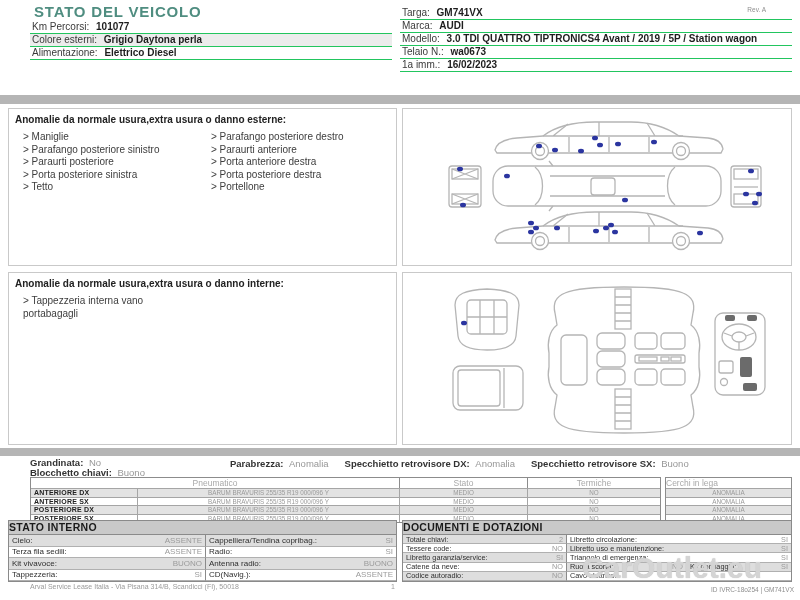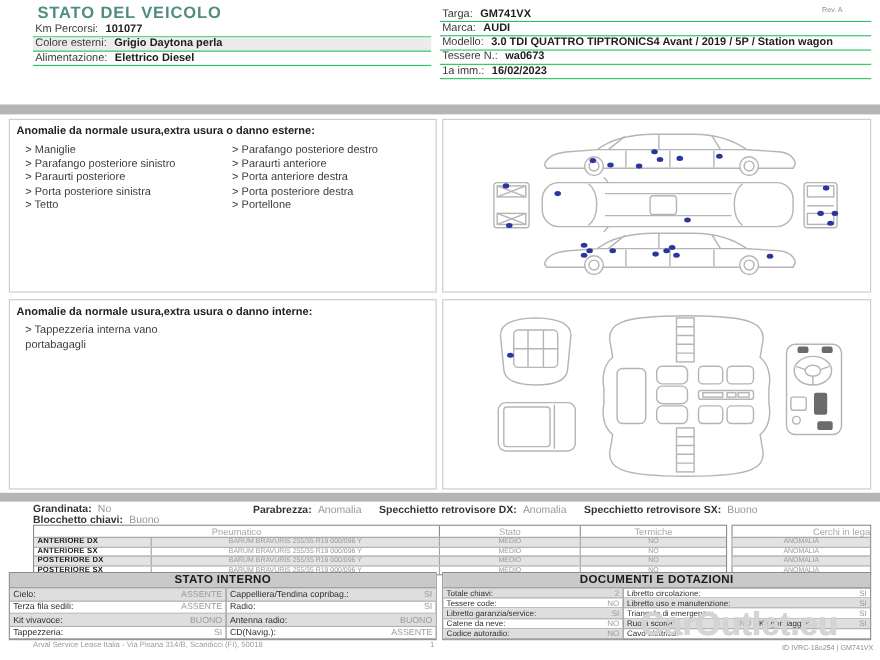--- a/index.html
+++ b/index.html
@@ -47,29 +47,29 @@
   .tyre-head > div + div { border-left:1px solid #8c8c8c; }
   .tyre-row  { display:grid; grid-template-columns:106px 262px 128px 133px; height:7.5px;
                line-height:7.5px; font-size:6.3px; border-top:1px solid #a5a5a5; color:#9a9a9a; }
   .tyre-row > div { overflow:hidden; white-space:nowrap; }
   .tyre-row > div + div { border-left:1px solid #a5a5a5; text-align:center; }
   .tyre-row .pos { font-weight:bold; color:#222; font-size:7px; padding-left:3px; letter-spacing:0.2px; }
   .tyre-main > .tyre-row:nth-child(even) { background:#e3e3e3; }
 
   .tyre-cerchi { position:absolute; left:665px; top:477px; width:127px; border:1px solid #8c8c8c;
                  box-sizing:border-box; background:#fff; }
-  .cerchi-head { height:10px; line-height:10px; text-align:right; color:#a9a9a9; font-size:8.5px; }
+  .cerchi-head { height:10px; line-height:10px; text-align:left; color:#a9a9a9; font-size:8.5px; }
   .cerchi-row  { height:7.5px; line-height:7.5px; font-size:6.3px; color:#9a9a9a; text-align:center;
                  border-top:1px solid #a5a5a5; }
   .tyre-cerchi > .cerchi-row:nth-child(even) { background:#e3e3e3; }
 
   .mini { position:absolute; top:520px; border:1px solid #8a8a8a; box-sizing:border-box; background:#fff; }
   #stato-interno { left:8px;   width:389px; }
   #documenti     { left:402px; width:390px; }
-  .mini-title { height:13px; line-height:13px; background:#c9c9c9; text-align:center; font-weight:bold;
+  .mini-title { height:13px; line-height:13px; background:#c9c9c9; text-align:left; font-weight:bold;
                 font-size:10.5px; color:#1a1a1a; border-bottom:1px solid #8a8a8a; letter-spacing:0.3px; }
   .mini-row { display:grid; }
   #stato-interno .mini-row { grid-template-columns:196px 191px; height:11.5px; }
   #documenti .mini-row { grid-template-columns:163px 225px; height:9.2px; }
   #documenti .mini-row.split { grid-template-columns:163px 120px 105px; }
   .cell { display:flex; justify-content:space-between; align-items:center; padding:0 3px;
           border-bottom:1px solid #b0b0b0; overflow:hidden; white-space:nowrap; }
   .cell + .cell { border-left:1px solid #8a8a8a; }
   #stato-interno .cell { font-size:8px; }
   #documenti .cell { font-size:7.3px; }
@@ -121,21 +121,21 @@
     </div>
     <div class="hrow">
       <span class="lbl">Marca:</span>
       <span class="val">AUDI</span>
     </div>
     <div class="hrow">
       <span class="lbl">Modello:</span>
       <span class="val">3.0 TDI QUATTRO TIPTRONICS4 Avant / 2019 / 5P / Station wagon</span>
     </div>
     <div class="hrow">
-      <span class="lbl">Tessere N.:</span>
+      <span class="lbl">Telaio N.:</span>
       <span class="val">wa0673</span>
     </div>
     <div class="hrow">
       <span class="lbl">1a imm.:</span>
       <span class="val">16/02/2023</span>
     </div>
   </div>
 
   <div class="band" id="band1"></div>
 

